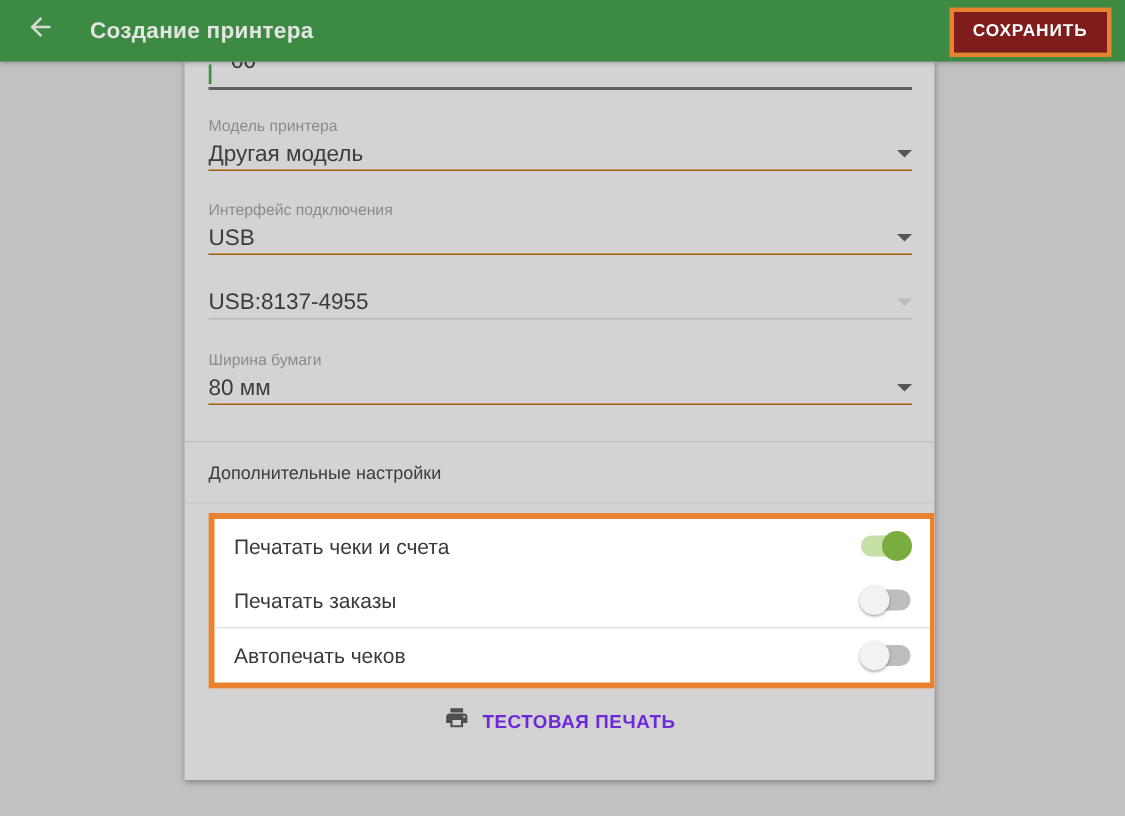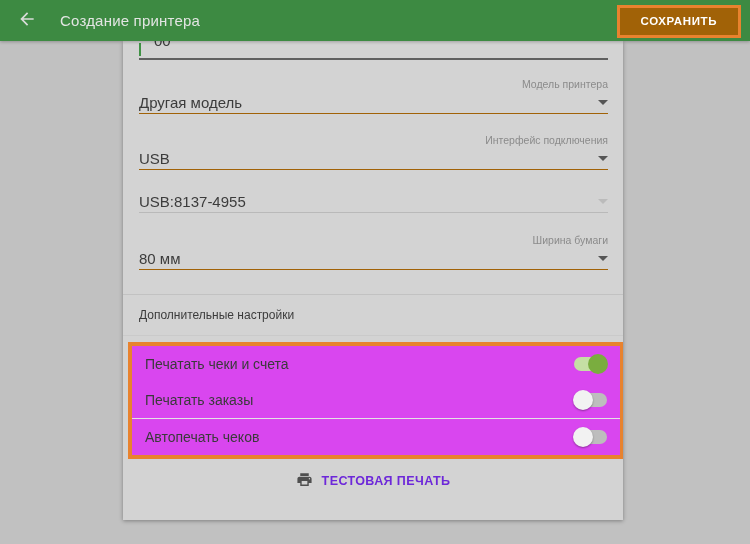--- a/index.html
+++ b/index.html
@@ -10,58 +10,58 @@
     position:relative;
   }
 
   
   .header {
     position:absolute; top:0; left:0; right:0; height:41px;
     background:#3d8a42; display:flex; align-items:center;
     box-shadow:0 1px 3px rgba(0,0,0,.25); z-index:10;
   }
   .back-btn { margin-left:15px; width:24px; height:24px; display:flex; align-items:center; justify-content:center; cursor:pointer; }
-  .header-title { margin-left:21px; color:#e3e5e3; font-size:15px; font-weight:400; letter-spacing:.2px; }
+  .header-title { margin-left:21px; color:#e3e5e3; font-size:15px; font-weight:700; letter-spacing:.2px; }
   .save-wrap { position:absolute; right:9px; top:5px; border:3px solid #e8822e; }
   .save-btn {
-    display:block; background:#a16207; color:#ffffff; border:none; cursor:pointer;
+    display:block; background:#7f1d1d; color:#ffffff; border:none; cursor:pointer;
     font-family:inherit; font-size:11.5px; font-weight:bold; letter-spacing:.6px;
-    padding:7px 21px; line-height:13px;
+    padding:7px 13px; line-height:13px;
   }
 
   
   .card {
     position:absolute; left:123px; top:41px; width:500px; height:479px;
     background:#d3d3d3; box-shadow:0 1px 4px rgba(0,0,0,.35); overflow:hidden;
   }
 
   
   .clipped-field { position:relative; margin:0 15px 0 16px; height:19px; border-bottom:2px solid #606060; overflow:hidden; }
   .text-caret { position:absolute; left:0; bottom:2px; width:2px; height:13px; background:#3f9244; }
   .clipped-text { position:absolute; left:15px; top:-10px; font-size:15px; line-height:20px; color:#3a3a3a; white-space:nowrap; }
 
   
-  .field { margin:0 15px 0 16px;text-align:right; }
+  .field { margin:0 15px 0 16px; }
   .f1 { margin-top:18px; } .f2 { margin-top:20px; } .f3 { margin-top:20px; } .f4 { margin-top:21px; }
   .flabel { font-size:10.5px; line-height:13px; color:#8b8b8b; }
   .fvalue-row {
     display:flex; align-items:center; justify-content:space-between;
     height:23px; border-bottom:1px solid #a16207; cursor:pointer;
   }
   .field.disabled .fvalue-row { border-bottom-color:#b9b9b9; cursor:default; }
   .fvalue { font-size:15px; color:#3c3c3c; }
   .arrow-down { width:0; height:0; border-left:5px solid transparent; border-right:5px solid transparent; border-top:5px solid #555555; }
   .field.disabled .arrow-down { border-top-color:#bbbbbb; }
 
   .divider-main { margin-top:24px; height:1px; background:#c2c2c2; }
   .section-title { padding:10px 16px; font-size:12px; line-height:20px; color:#3c3c3c; }
   .divider-light { height:1px; background:#cacaca; }
 
   
-  .highlight-box { margin:6px -1px 0 5px; border:4px solid #e8822e; background:#d946ef; }
+  .highlight-box { margin:6px -1px 0 16px; border:4px solid #e8822e; background:#ffffff; }
   .trow { display:flex; align-items:center; justify-content:space-between; height:36px; padding:0 12px 0 13px; cursor:pointer; }
   .trow-label { font-size:14px; color:#3a3a3a; }
   .trow-divider { height:1px; background:#e3e3e3; }
 
   .toggle { position:relative; width:35px; height:20px; flex:none; cursor:pointer; }
   .toggle .track { position:absolute; top:3px; left:1px; width:33px; height:14px; border-radius:7px; }
   .toggle .knob { position:absolute; top:0; width:20px; height:20px; border-radius:50%; }
   .toggle.on  .track { background:#c5dfa4; }
   .toggle.on  .knob  { right:0; background:#7aad3f; }
   .toggle.off .track { background:#bdbdbd; }

